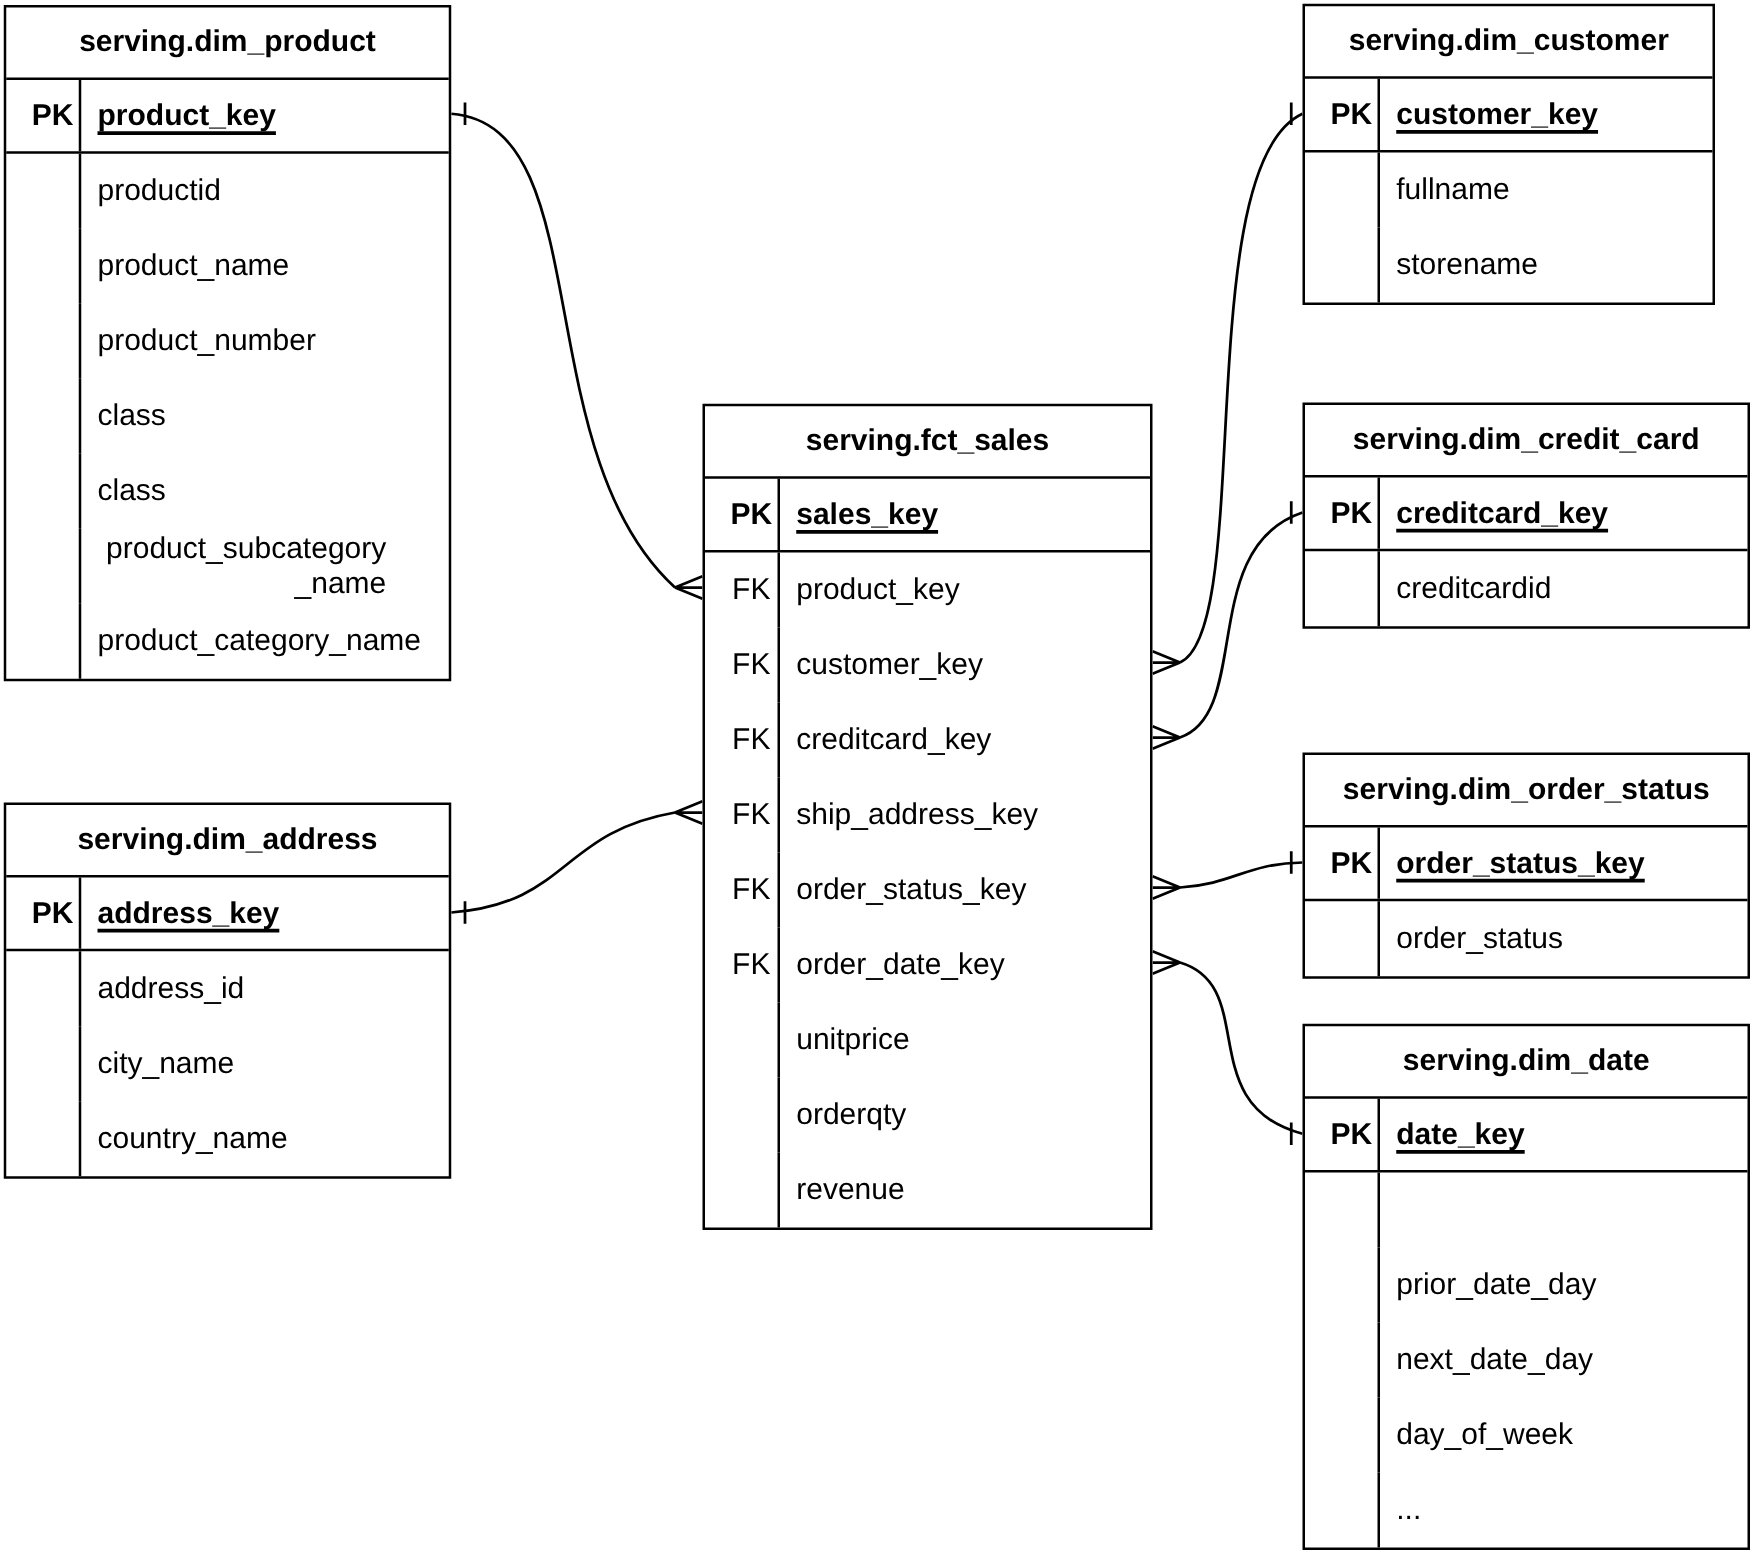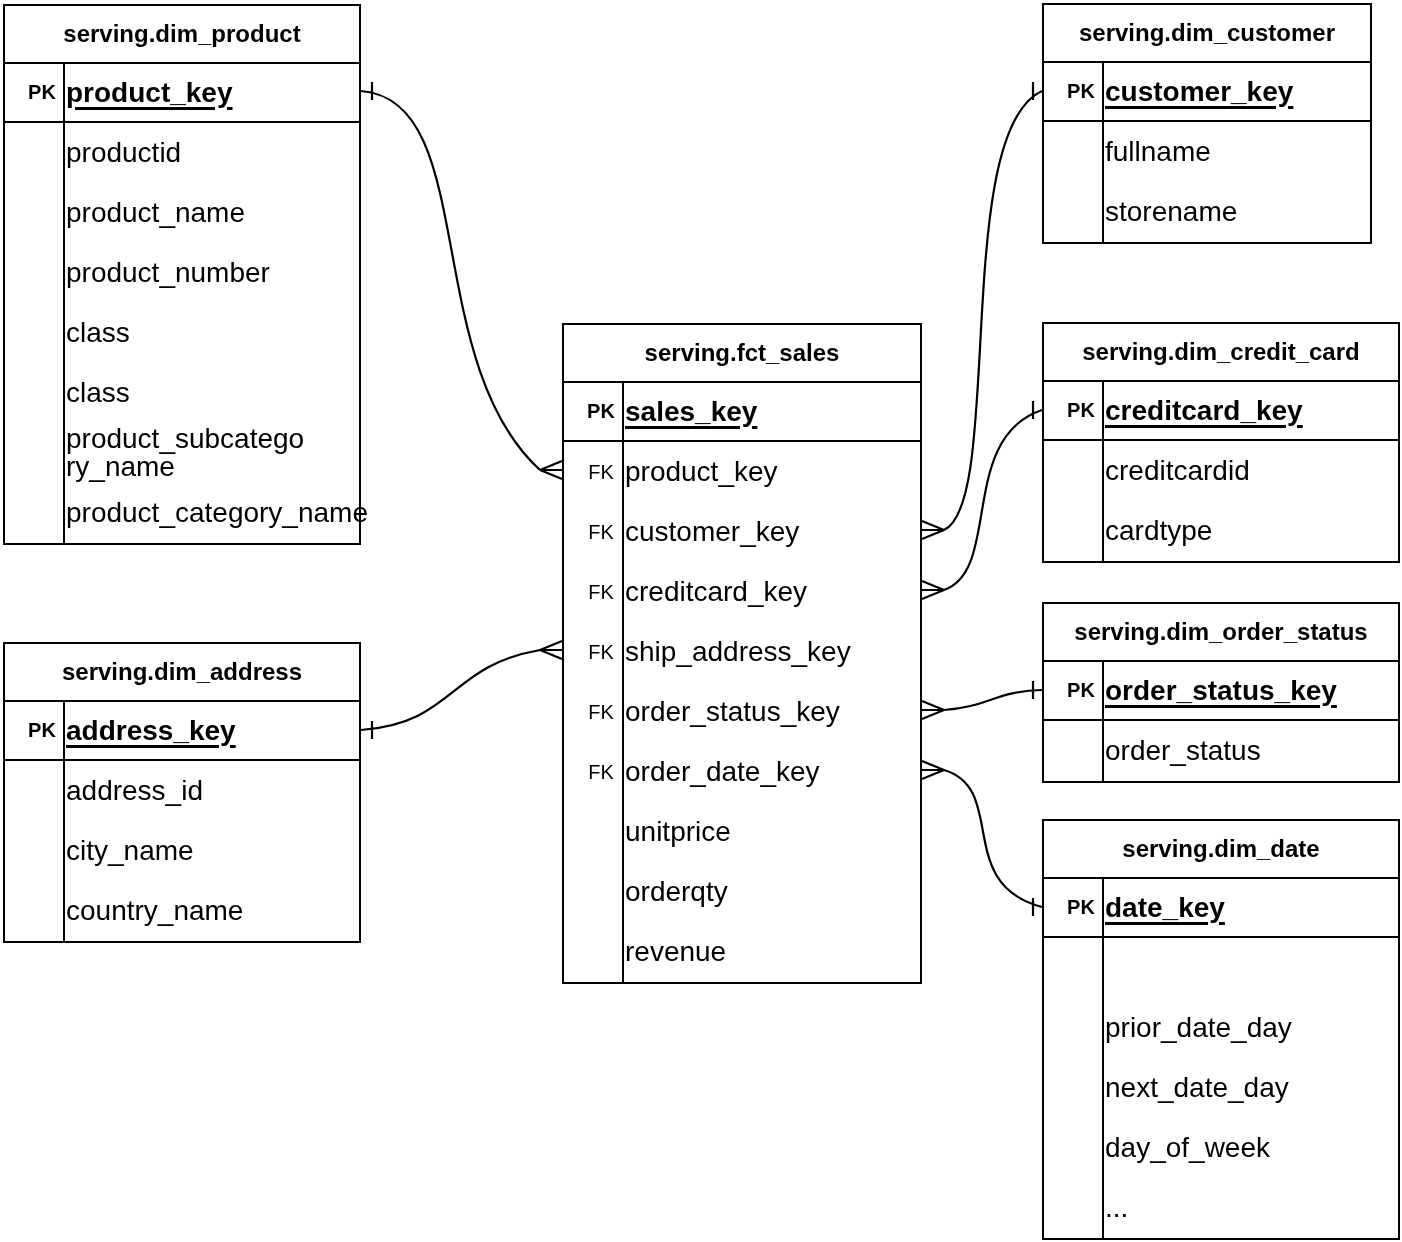--- a/index.html
+++ b/index.html
@@ -18,27 +18,27 @@
   .entity { position: absolute; border: 2px solid var(--stroke, #000); background: var(--bg, #fff); }
   .e-title {
     height: 58px; border-bottom: 2px solid var(--stroke, #000);
     display: flex; align-items: center; justify-content: center;
     font-weight: bold; font-size: 24px; letter-spacing: 0;
   }
   .e-keyrow { display: flex; height: 59px; border-bottom: 2px solid var(--stroke, #000); }
   .e-badge {
     flex: 0 0 60px; width: 60px; border-right: 2px solid var(--stroke, #000);
     display: flex; align-items: center; justify-content: center;
-    font-size: 20px;
+    font-size: 24px;
     padding-left: 16px;
   }
   .e-keyrow .e-badge { font-weight: bold; }
   .e-field {
     flex: 1; display: flex; align-items: center;
-    padding-left: 1px; font-size: 28px; line-height: 28px;
+    padding-left: 13px; font-size: 24px; line-height: 28px;
   }
   .e-key {
     font-weight: bold;
     text-decoration: underline;
     text-decoration-thickness: 3px;
     text-underline-offset: 5px;
   }
   .e-row { display: flex; min-height: 60px; }
   .e-wrap { max-width: 244px; overflow-wrap: anywhere; }
 </style>
@@ -79,21 +79,21 @@
       <line x1="1033" y1="681" x2="1033" y2="699"></line>
     </g>
 
     <g>
       <path d="M 944 770 C 1008 789 954 884 1042 907"></path>
       <path d="M 922 761 L 944 770 L 922 770 M 944 770 L 922 779"></path>
       <line x1="1033" y1="898" x2="1033" y2="916"></line>
     </g>
   </svg>
 
-  <div class="entity" style="left:3px; top:4px; width:358px;">
+  <div class="entity" style="left:3px; top:4px; width:358px;text-align:right;">
     <div class="e-title">serving.dim_product</div>
     <div class="e-keyrow">
       <div class="e-badge">PK</div>
       <div class="e-field e-key">product_key</div>
     </div>
     <div class="e-body">
       <div class="e-row">
           <div class="e-badge"></div>
           <div class="e-field">productid</div>
         </div>
@@ -192,24 +192,20 @@
     <div class="e-title">serving.dim_credit_card</div>
     <div class="e-keyrow">
       <div class="e-badge">PK</div>
       <div class="e-field e-key">creditcard_key</div>
     </div>
     <div class="e-body">
       <div class="e-row">
           <div class="e-badge"></div>
           <div class="e-field">creditcardid</div>
         </div>
-      <div class="e-row">
-          <div class="e-badge"></div>
-          <div class="e-field">cardtype</div>
-        </div>
     </div>
   </div>
 
   <div class="entity" style="left:1042px; top:602px; width:358px;">
     <div class="e-title">serving.dim_order_status</div>
     <div class="e-keyrow">
       <div class="e-badge">PK</div>
       <div class="e-field e-key">order_status_key</div>
     </div>
     <div class="e-body">

